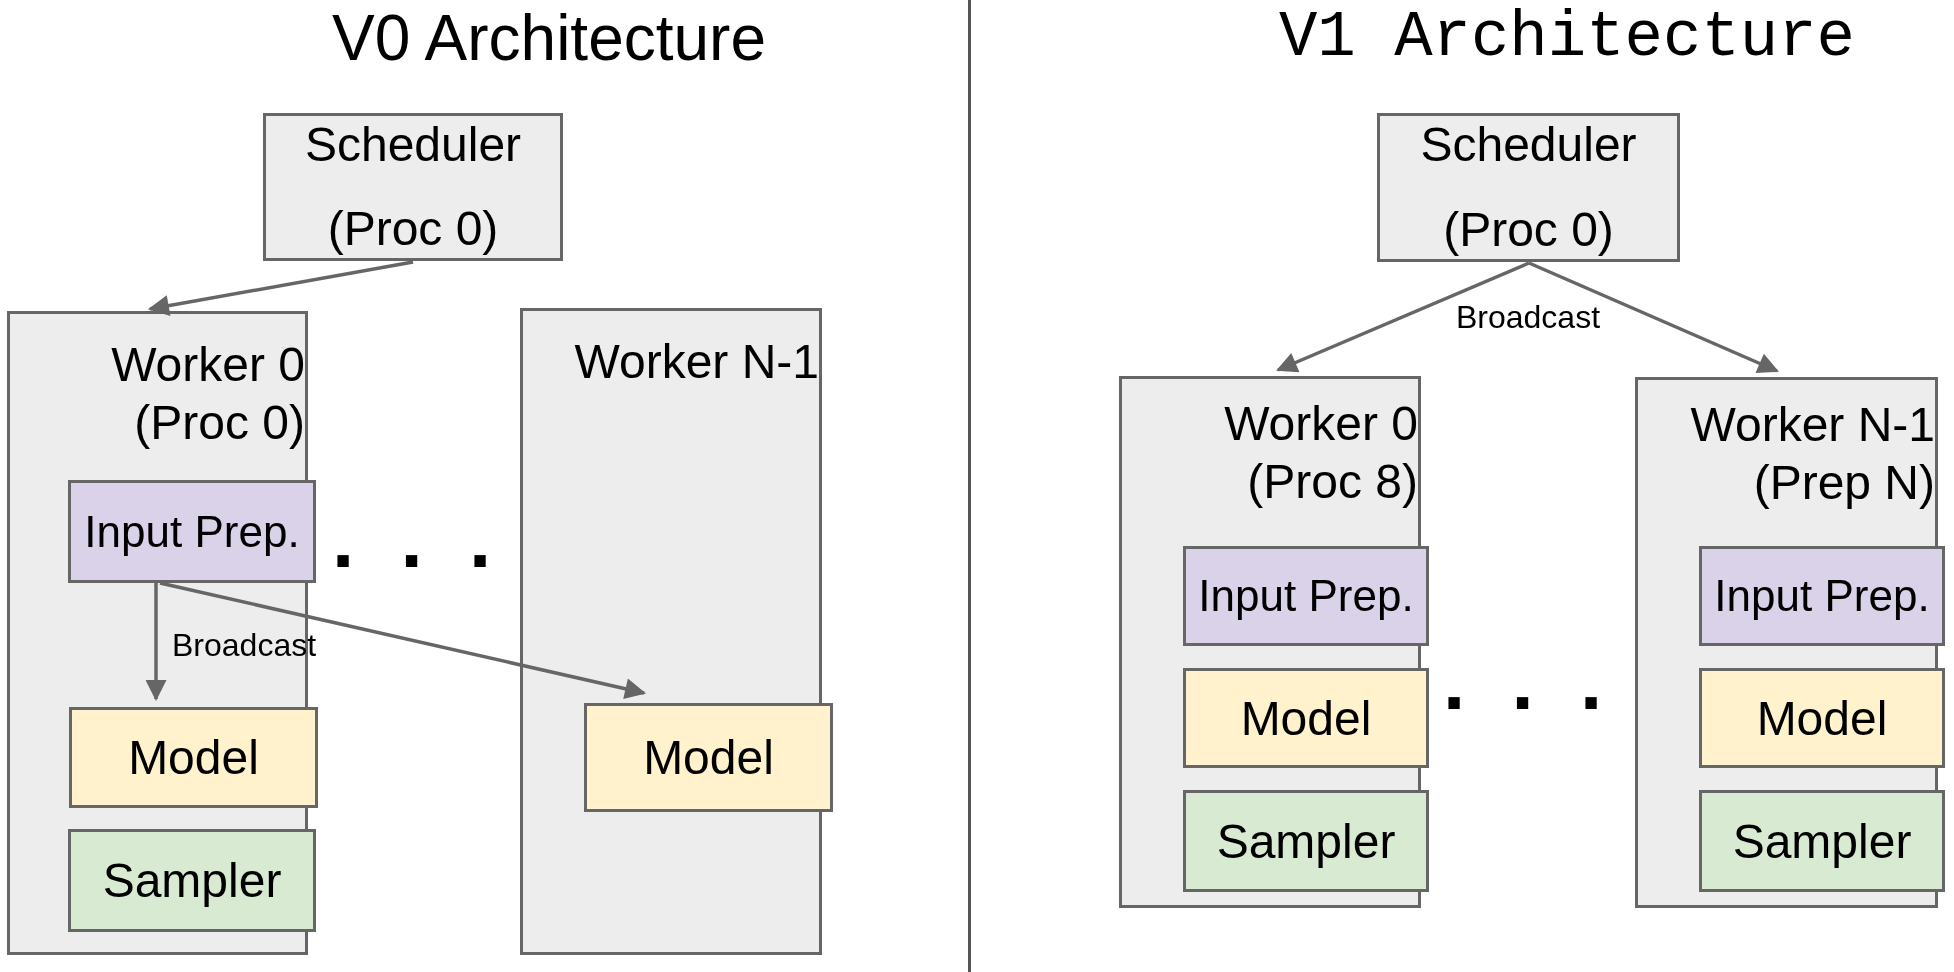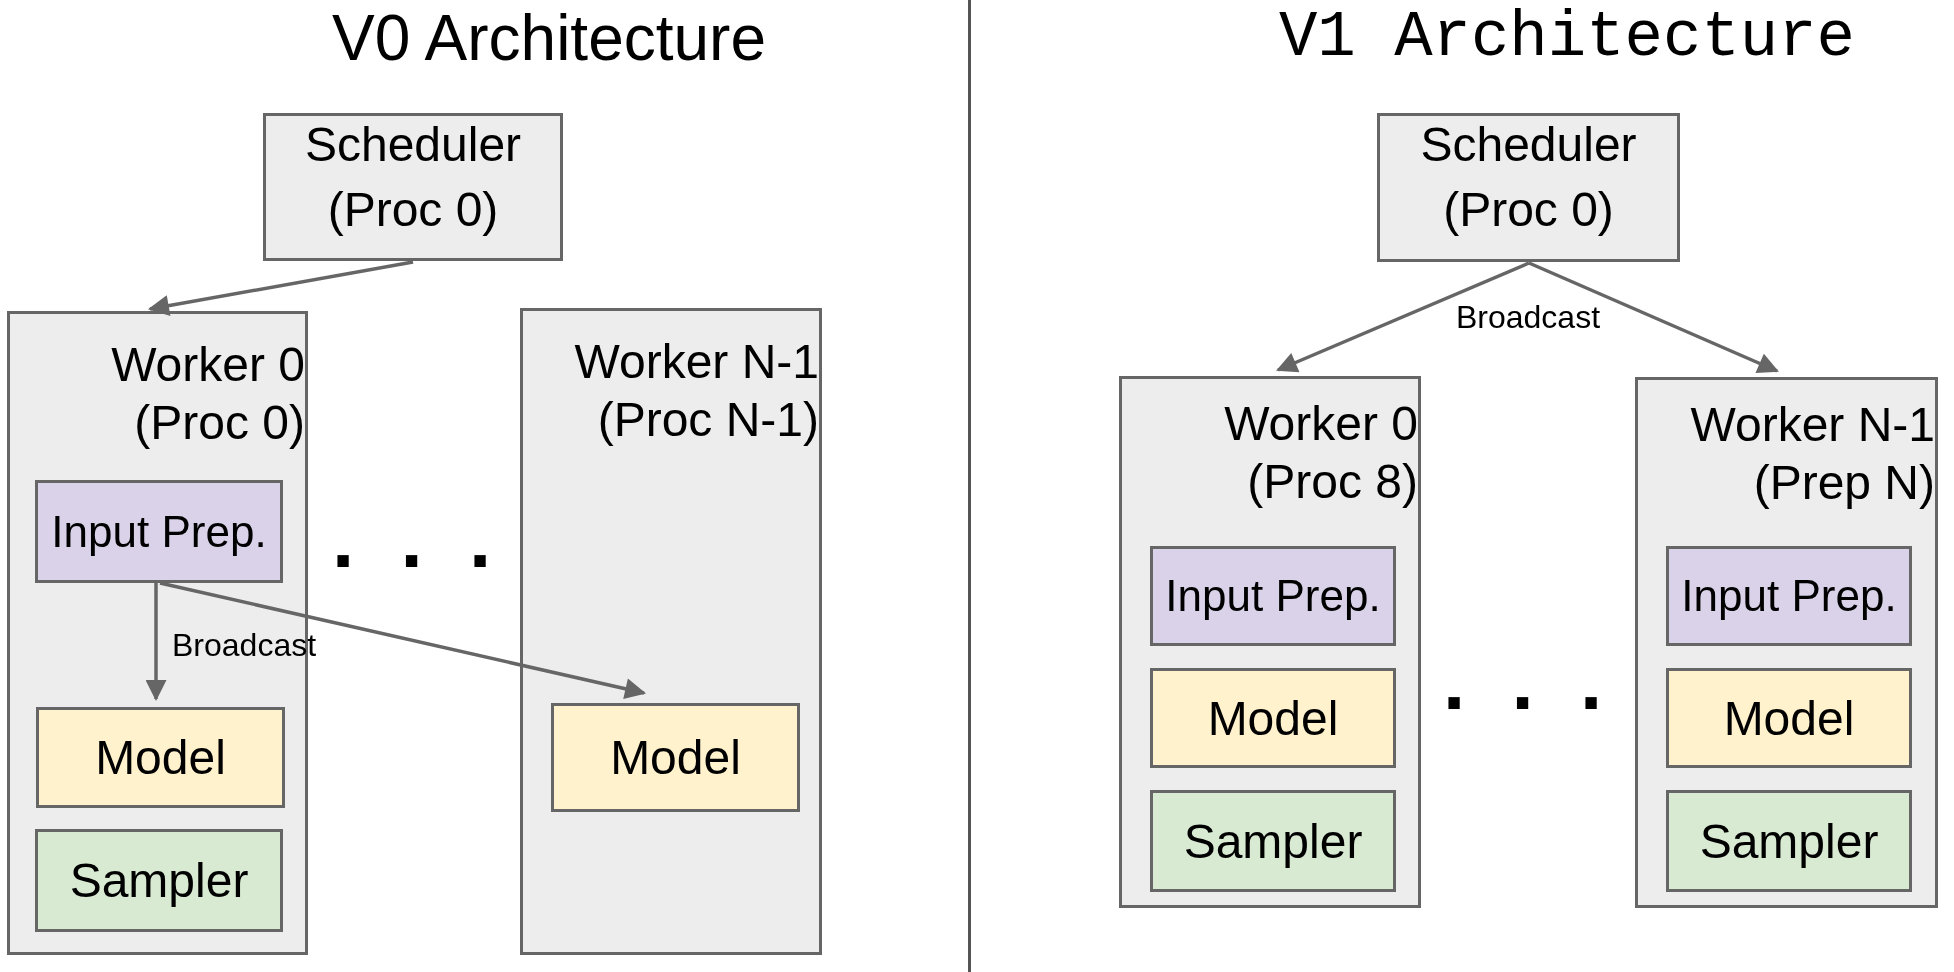--- a/index.html
+++ b/index.html
@@ -43,42 +43,42 @@
   }
   .big-box{
     position:absolute;
     background:var(--box-fill-gray);
     border:3px solid var(--box-border);
     box-sizing:border-box;
   }
   .scheduler-box{
     display:flex;
     flex-direction:column;
-    justify-content:flex-start;
+    justify-content:space-between;
     align-items:center;
     font-size:48px;
     line-height:58px;
     text-align:center;
-    gap:7px;
   }
   .worker-title{
     margin-top:22px;
     text-align:right;
     font-size:48px;
     line-height:58px;
   }
   .inner-box{
     position:absolute;
     border:3px solid var(--box-border);
     box-sizing:border-box;
     display:flex;
     align-items:center;
     justify-content:center;
     text-align:left;
     font-size:48px;
+    margin-left:33px;
   }
   .inner-box.input-prep{ background:var(--input-prep-fill); font-size:44px; }
   .inner-box.model{ background:var(--model-fill); }
   .inner-box.sampler{ background:var(--sampler-fill); }
   .dots{
     position:absolute;
     width:170px;
     height:84px;
     line-height:84px;
     text-align:center;
@@ -126,21 +126,20 @@
       <div>(Proc 0)</div>
     </div>
     <div class="inner-box input-prep" style="left:25px; top:166px; width:248px; height:103px;">Input Prep.</div>
     <div class="inner-box model" style="left:26px; top:393px; width:249px; height:101px;">Model</div>
     <div class="inner-box sampler" style="left:25px; top:515px; width:248px; height:103px;">Sampler</div>
   </div>
 
   <div class="big-box" style="left:520px; top:308px; width:302px; height:647px;">
     <div class="worker-title">
       <div>Worker N-1</div>
-      <div>(Proc N-1)</div>
     </div>
     <div class="inner-box model" style="left:28px; top:392px; width:249px; height:109px;">Model</div>
   </div>
 
   <div class="dots" style="left:332px; top:498px;">. . .</div>
   <div class="broadcast-label" style="left:172px; top:618px;">Broadcast</div>
 
   <div class="panel-title" style="left:1235px; top:2px;font-family:Liberation Mono, monospace;">V1 Architecture</div>
 
   <div class="big-box scheduler-box" style="left:1377px; top:113px; width:303px; height:149px;">

